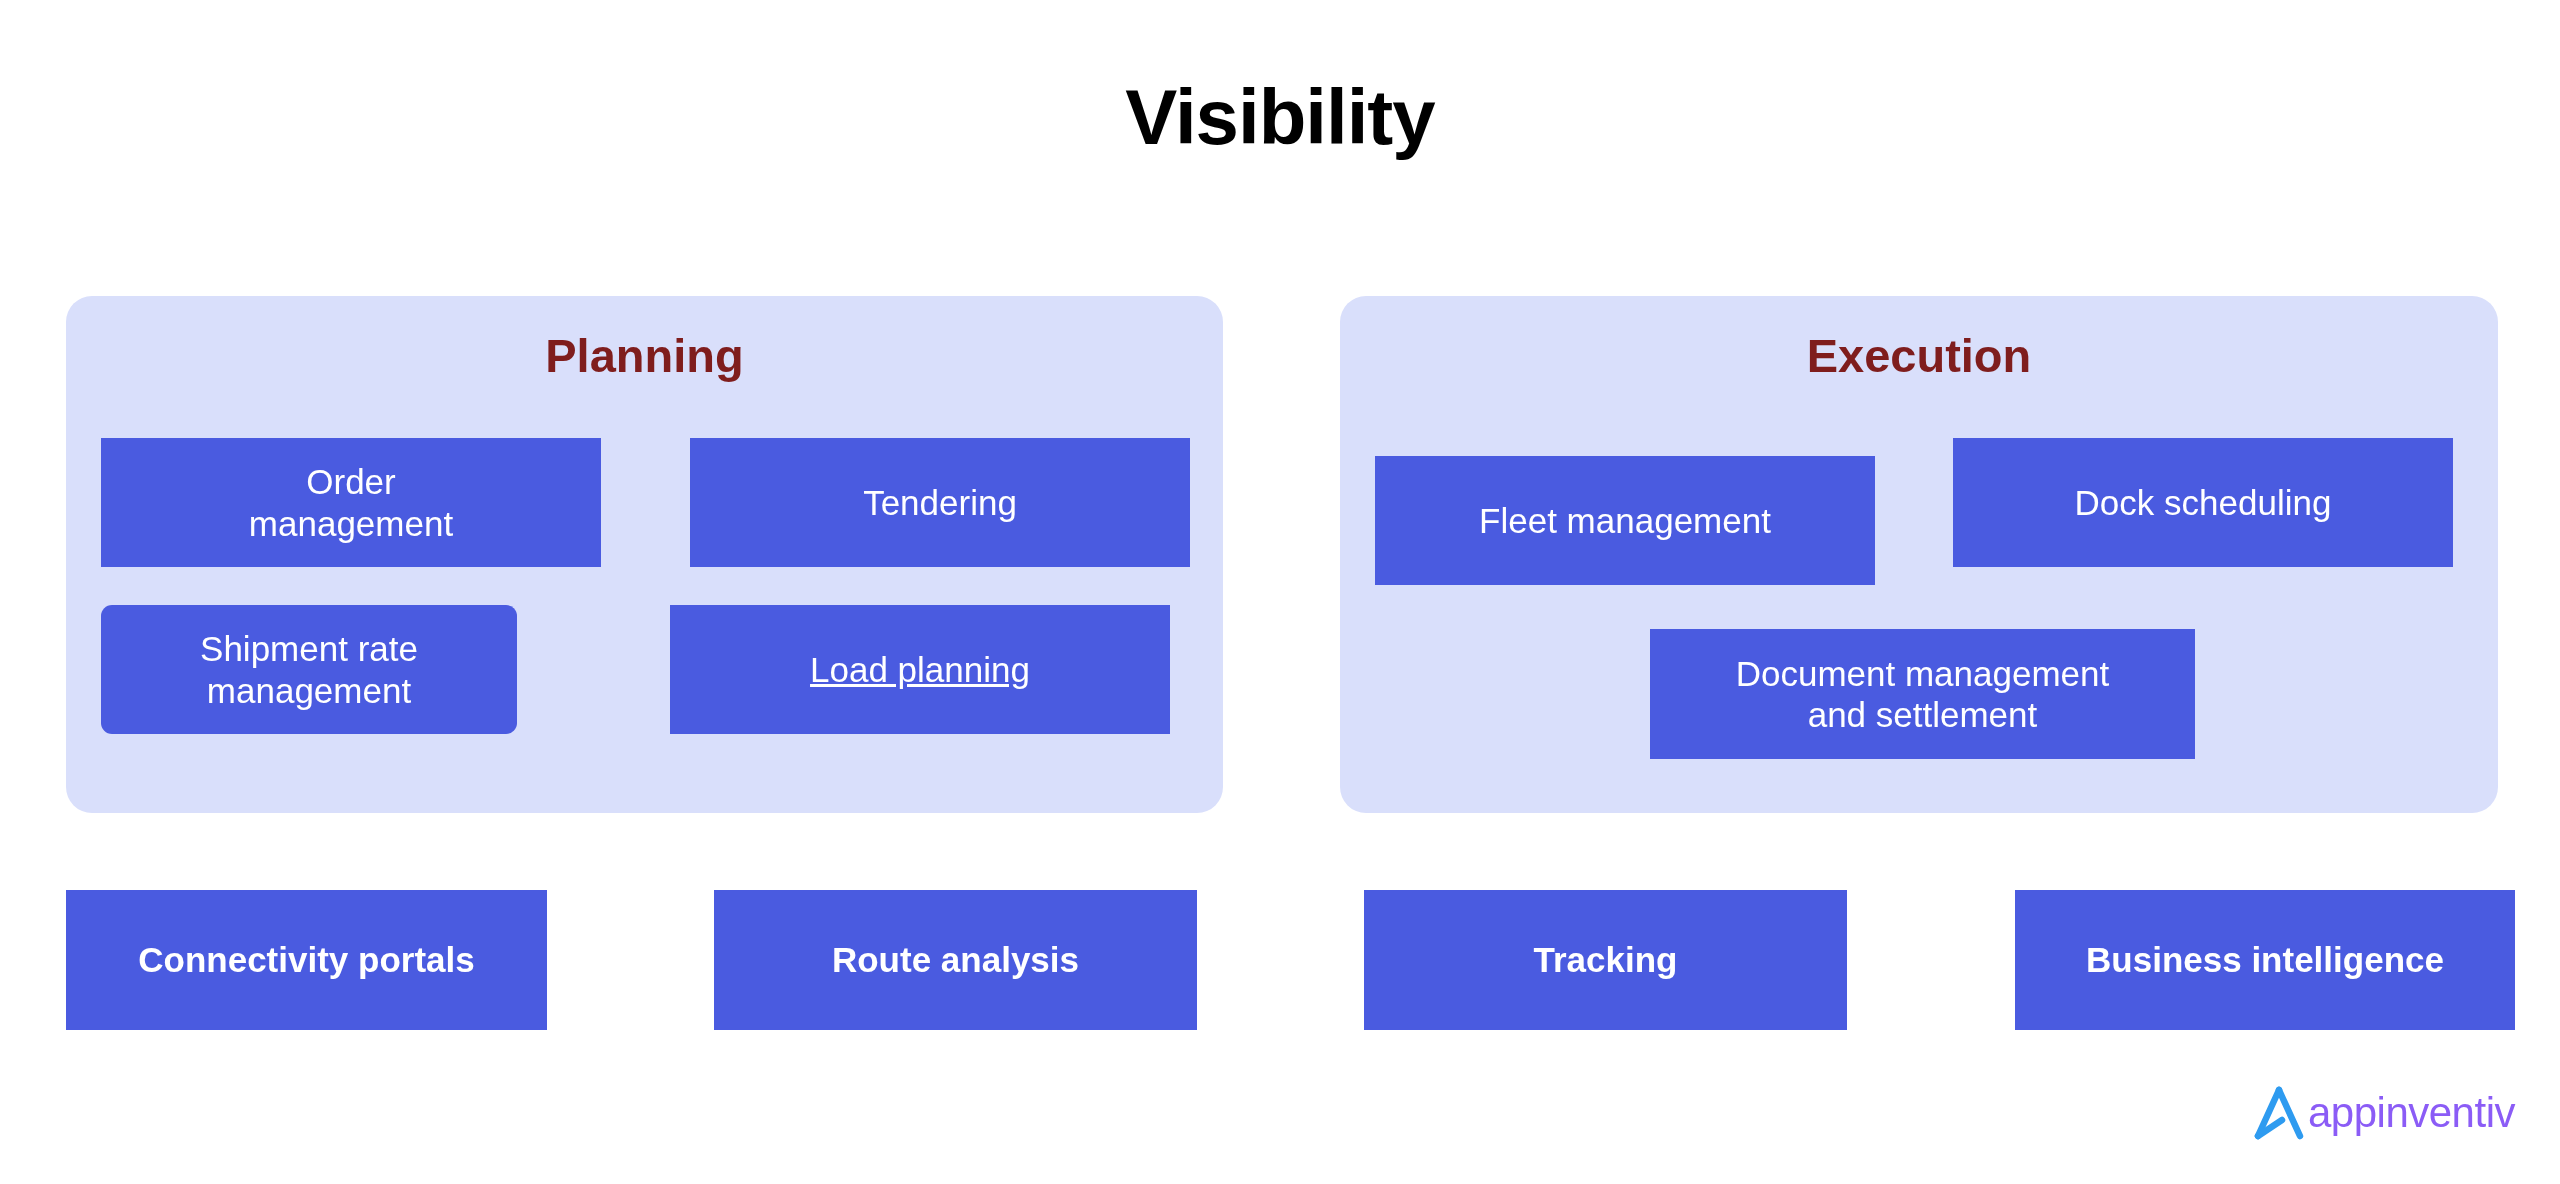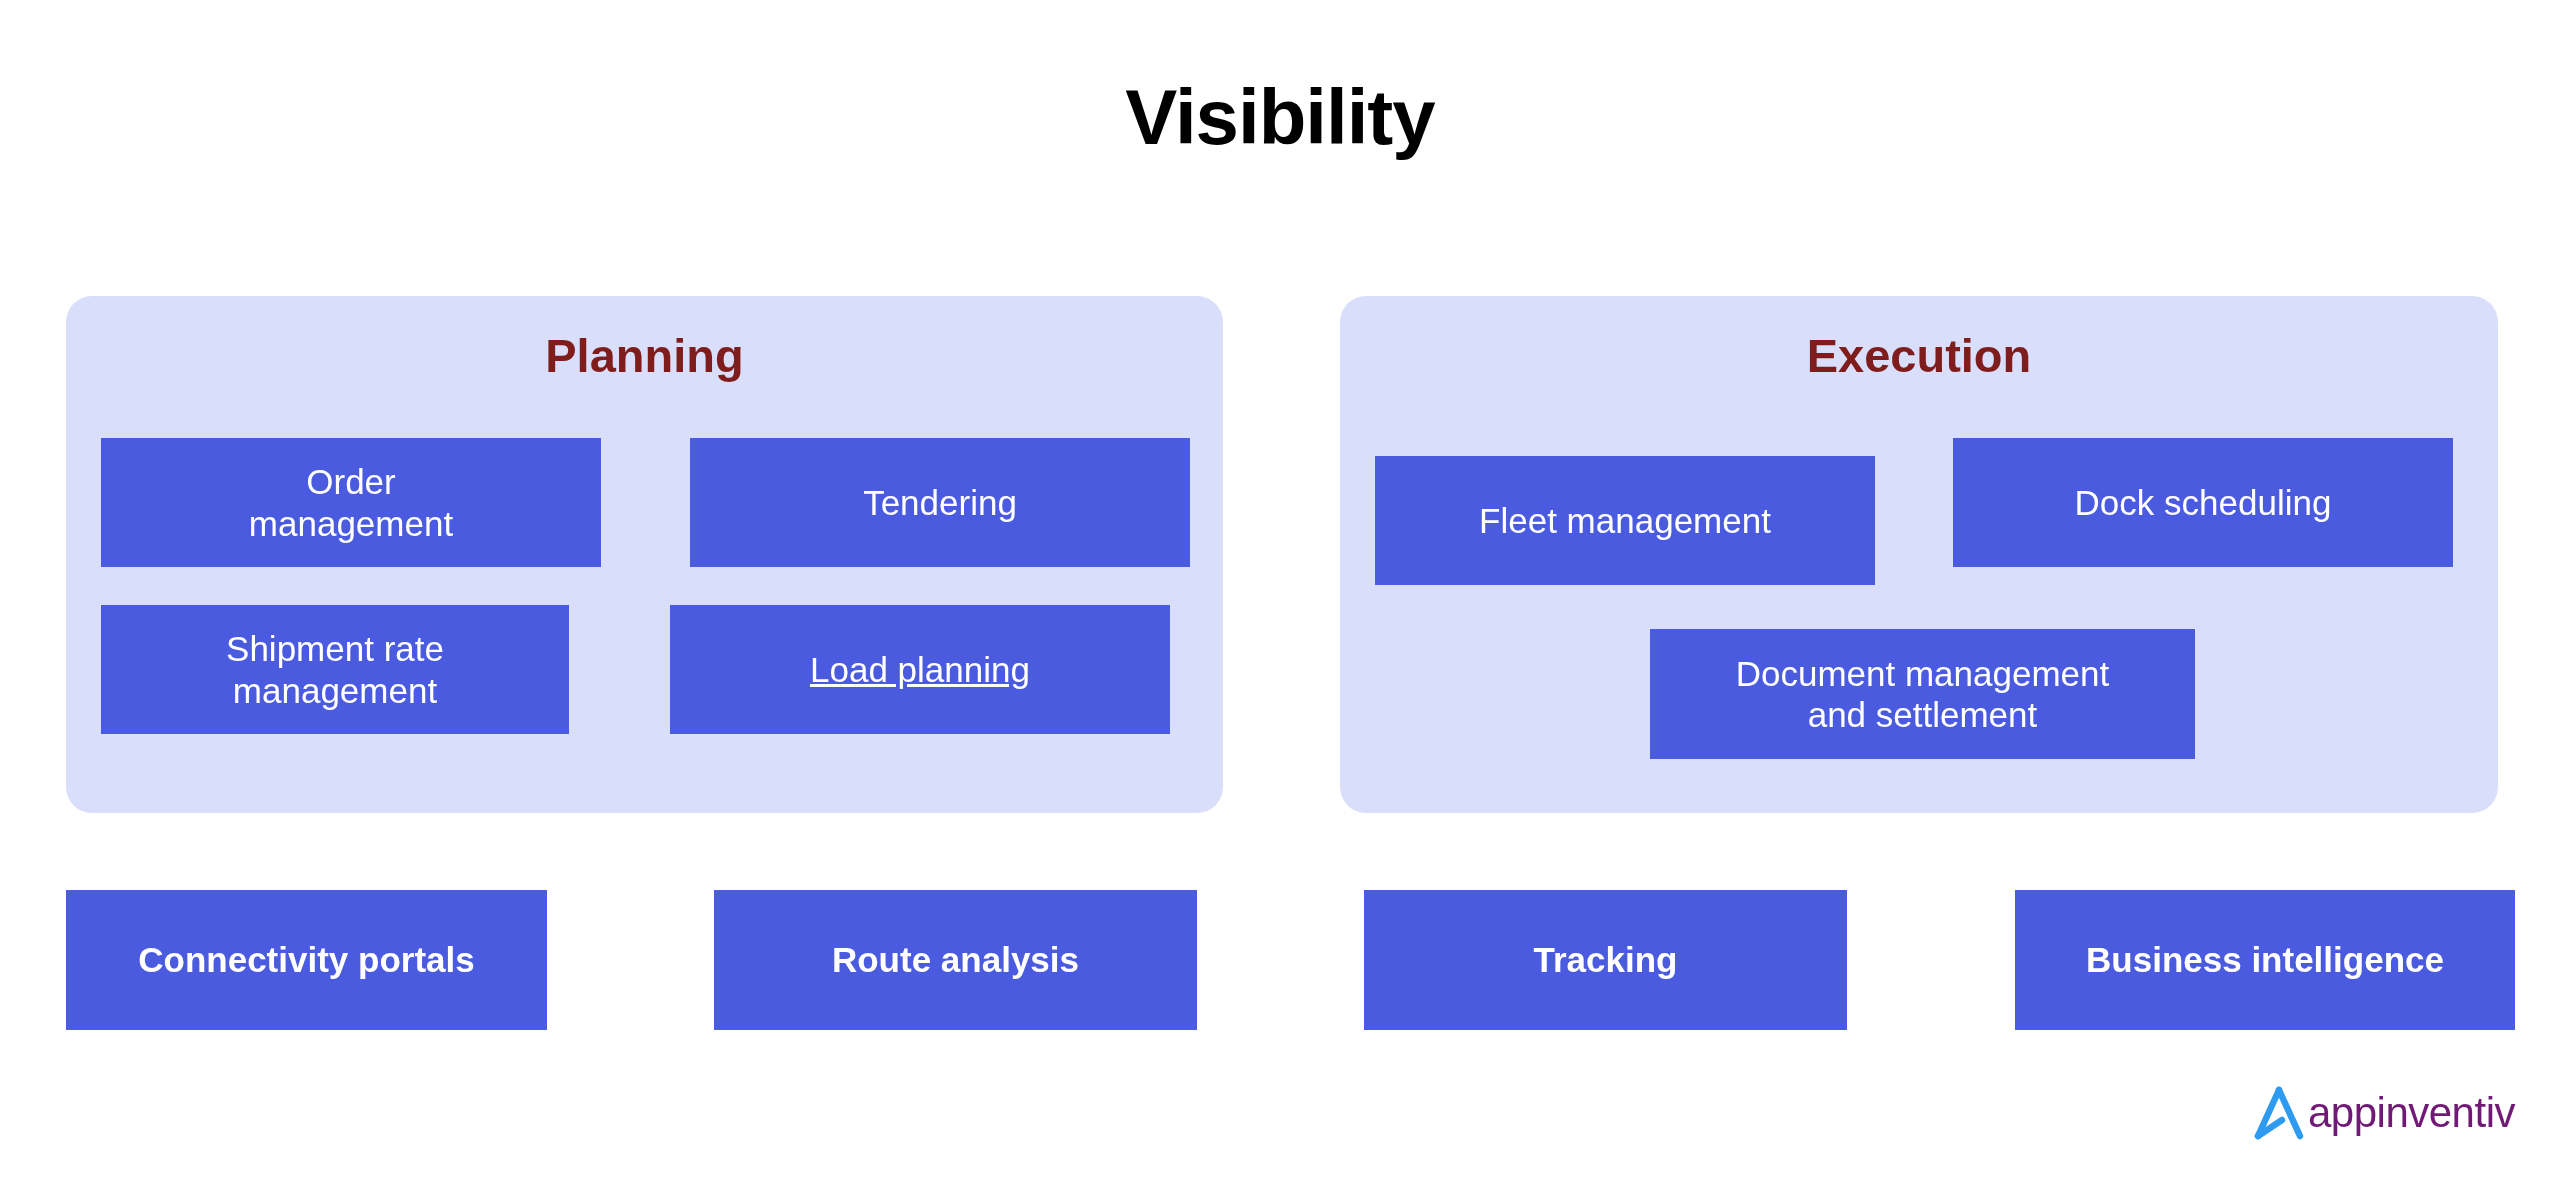--- a/index.html
+++ b/index.html
@@ -65,21 +65,21 @@
     font-weight: 400;
     line-height: 1.18;
     box-sizing: border-box;
     padding: 4px 10px;
     white-space: pre-line;
   }
 
   
   #tile-order-management      { left: 35px;  top: 142px; width: 500px; height: 129px; }
   #tile-tendering             { left: 604px; top: 142px; width: 500px; height: 129px; margin-left: 20px; }
-  #tile-shipment-rate         { left: 35px;  top: 309px; width: 468px; height: 129px; }
+  #tile-shipment-rate         { left: 35px;  top: 309px; width: 416px; height: 129px; border-radius: 11px; }
   #tile-load-planning         { left: 604px; top: 309px; width: 500px; height: 129px; text-decoration: underline; }
 
   
   #tile-fleet-management      { left: 35px;  top: 160px; width: 500px; height: 129px; }
   #tile-dock-scheduling       { left: 613px; top: 142px; width: 500px; height: 129px; }
   #tile-document-management   { left: 310px; top: 333px; width: 545px; height: 130px; }
 
   
   .bar {
     position: absolute;
@@ -108,21 +108,21 @@
     left: 2252px;
     top: 1086px;
     display: flex;
     align-items: center;
     gap: 8px;
   }
   #brand-logo .mark { display: block; width: 54px; height: 54px; }
   #brand-logo .wordmark {
     font-size: 42px;
     font-weight: 400;
-    color: #701a75;
+    color: #8b5cf6;
     letter-spacing: -0.5px;
     line-height: 1;
     position: relative;
     left: -6px;
   }
 </style>
 </head>
 <body>
 
 <div class="page-title">Visibility</div>

